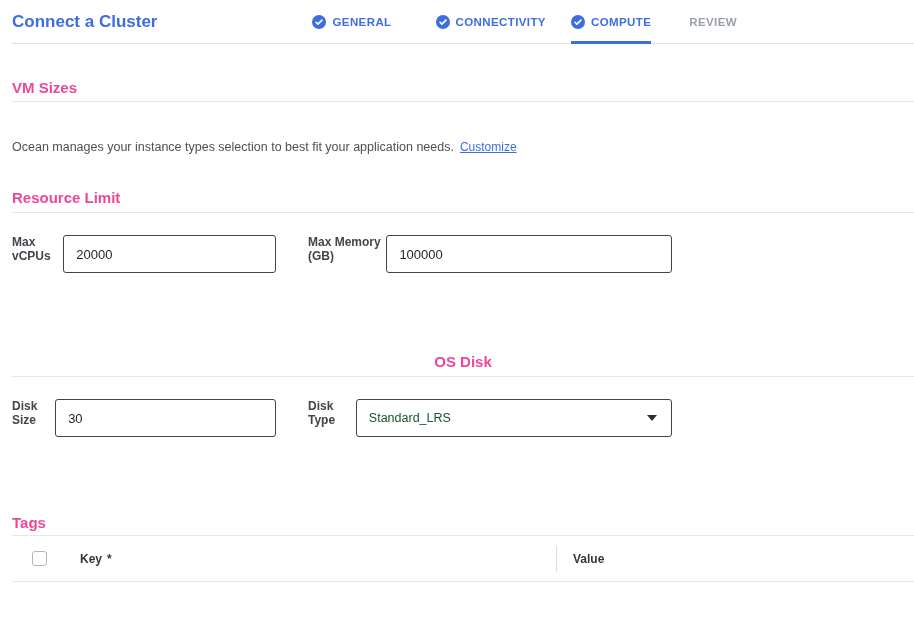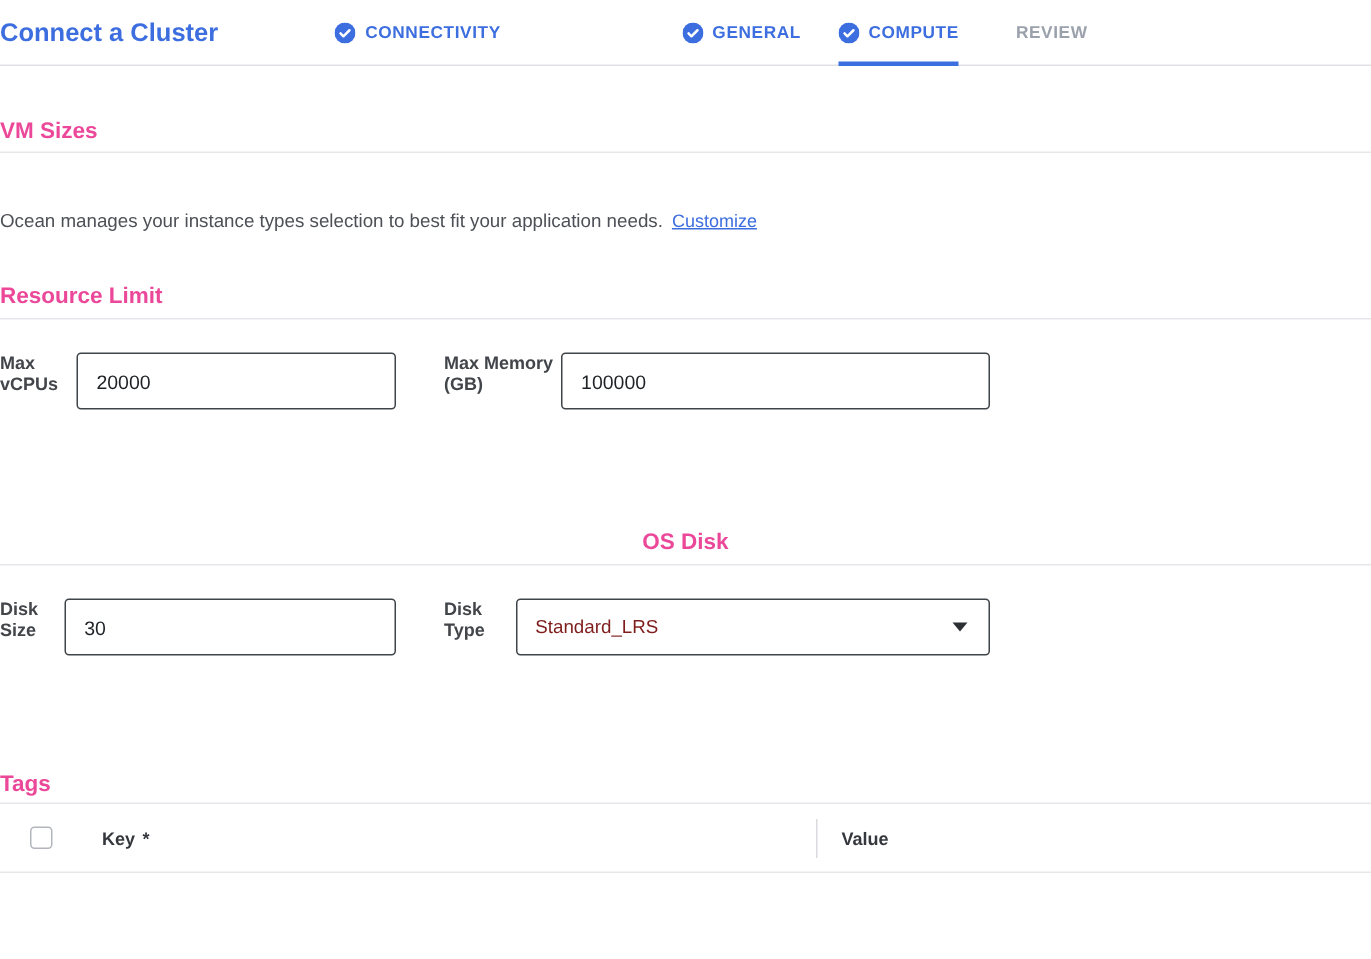--- a/index.html
+++ b/index.html
@@ -1,18 +1,18 @@
 <!DOCTYPE html>
 <html><head>
 <meta charset="utf-8">
 <style>
   * { box-sizing: border-box; margin: 0; padding: 0; }
   html, body { width: 914px; height: 639px; background: #ffffff; overflow: hidden; }
   body { font-family: "Liberation Sans", sans-serif; color: #3c4043; }
-  .page { width: 914px; height: 639px; background: #fff; }
+  .page { width: 914px; height: 639px; padding-left: 12px; background: #fff; }
 
   
   .wizard-header {
     display: flex; align-items: center;
     height: 44px;
     border-bottom: 1px solid #dfe1e5;
     position: relative;
   }
   .page-title {
     font-size: 17px; font-weight: 700; color: #3d6edf;
@@ -69,21 +69,21 @@
     border: 1px solid #3f4449; border-radius: 3px;
     background: #fff; padding: 0 12px;
     font-family: "Liberation Sans", sans-serif;
     font-size: 13px; color: #1e2125; outline: none;
   }
   .select-box {
     height: 38px; width: 100%;
     border: 1px solid #3f4449; border-radius: 3px;
     background: #fff; padding: 0 14px 0 12px;
     display: flex; align-items: center; justify-content: space-between;
-    font-size: 12.5px; color: #7f1d1d; cursor: pointer;
+    font-size: 12.5px; color: #14532d; cursor: pointer;
   }
   .caret-down {
     width: 0; height: 0;
     border-left: 5px solid transparent; border-right: 5px solid transparent;
     border-top: 6px solid #2c2f33;
   }
 
   
   .tags-header-row {
     display: flex; align-items: center; height: 46px;
@@ -107,41 +107,41 @@
   }
 </style>
 </head>
 <body>
 
 <div class="page">
 
   <header class="wizard-header">
     <h1 class="page-title">Connect a Cluster</h1>
     <nav class="tabs">
+
+      <div class="tab t-general">
+        <span class="check-circle">
+          <svg viewBox="0 0 16 16" width="14" height="14" aria-hidden="true">
+            <circle cx="8" cy="8" r="8" fill="#3d6edf"></circle>
+            <path d="M4.6 8.3l2.2 2.2 4.6-4.6" stroke="#ffffff" stroke-width="1.9" fill="none" stroke-linecap="round" stroke-linejoin="round"></path>
+          </svg>
+        </span>
+        <span>GENERAL</span>
+      </div>
 
       <div class="tab t-connectivity">
         <span class="check-circle">
           <svg viewBox="0 0 16 16" width="14" height="14" aria-hidden="true">
             <circle cx="8" cy="8" r="8" fill="#3d6edf"></circle>
             <path d="M4.6 8.3l2.2 2.2 4.6-4.6" stroke="#ffffff" stroke-width="1.9" fill="none" stroke-linecap="round" stroke-linejoin="round"></path>
           </svg>
         </span>
         <span>CONNECTIVITY</span>
       </div>
 
-      <div class="tab t-general">
-        <span class="check-circle">
-          <svg viewBox="0 0 16 16" width="14" height="14" aria-hidden="true">
-            <circle cx="8" cy="8" r="8" fill="#3d6edf"></circle>
-            <path d="M4.6 8.3l2.2 2.2 4.6-4.6" stroke="#ffffff" stroke-width="1.9" fill="none" stroke-linecap="round" stroke-linejoin="round"></path>
-          </svg>
-        </span>
-        <span>GENERAL</span>
-      </div>
-
       <div class="tab t-compute active">
         <span class="check-circle">
           <svg viewBox="0 0 16 16" width="14" height="14" aria-hidden="true">
             <circle cx="8" cy="8" r="8" fill="#3d6edf"></circle>
             <path d="M4.6 8.3l2.2 2.2 4.6-4.6" stroke="#ffffff" stroke-width="1.9" fill="none" stroke-linecap="round" stroke-linejoin="round"></path>
           </svg>
         </span>
         <span>COMPUTE</span>
       </div>
 

